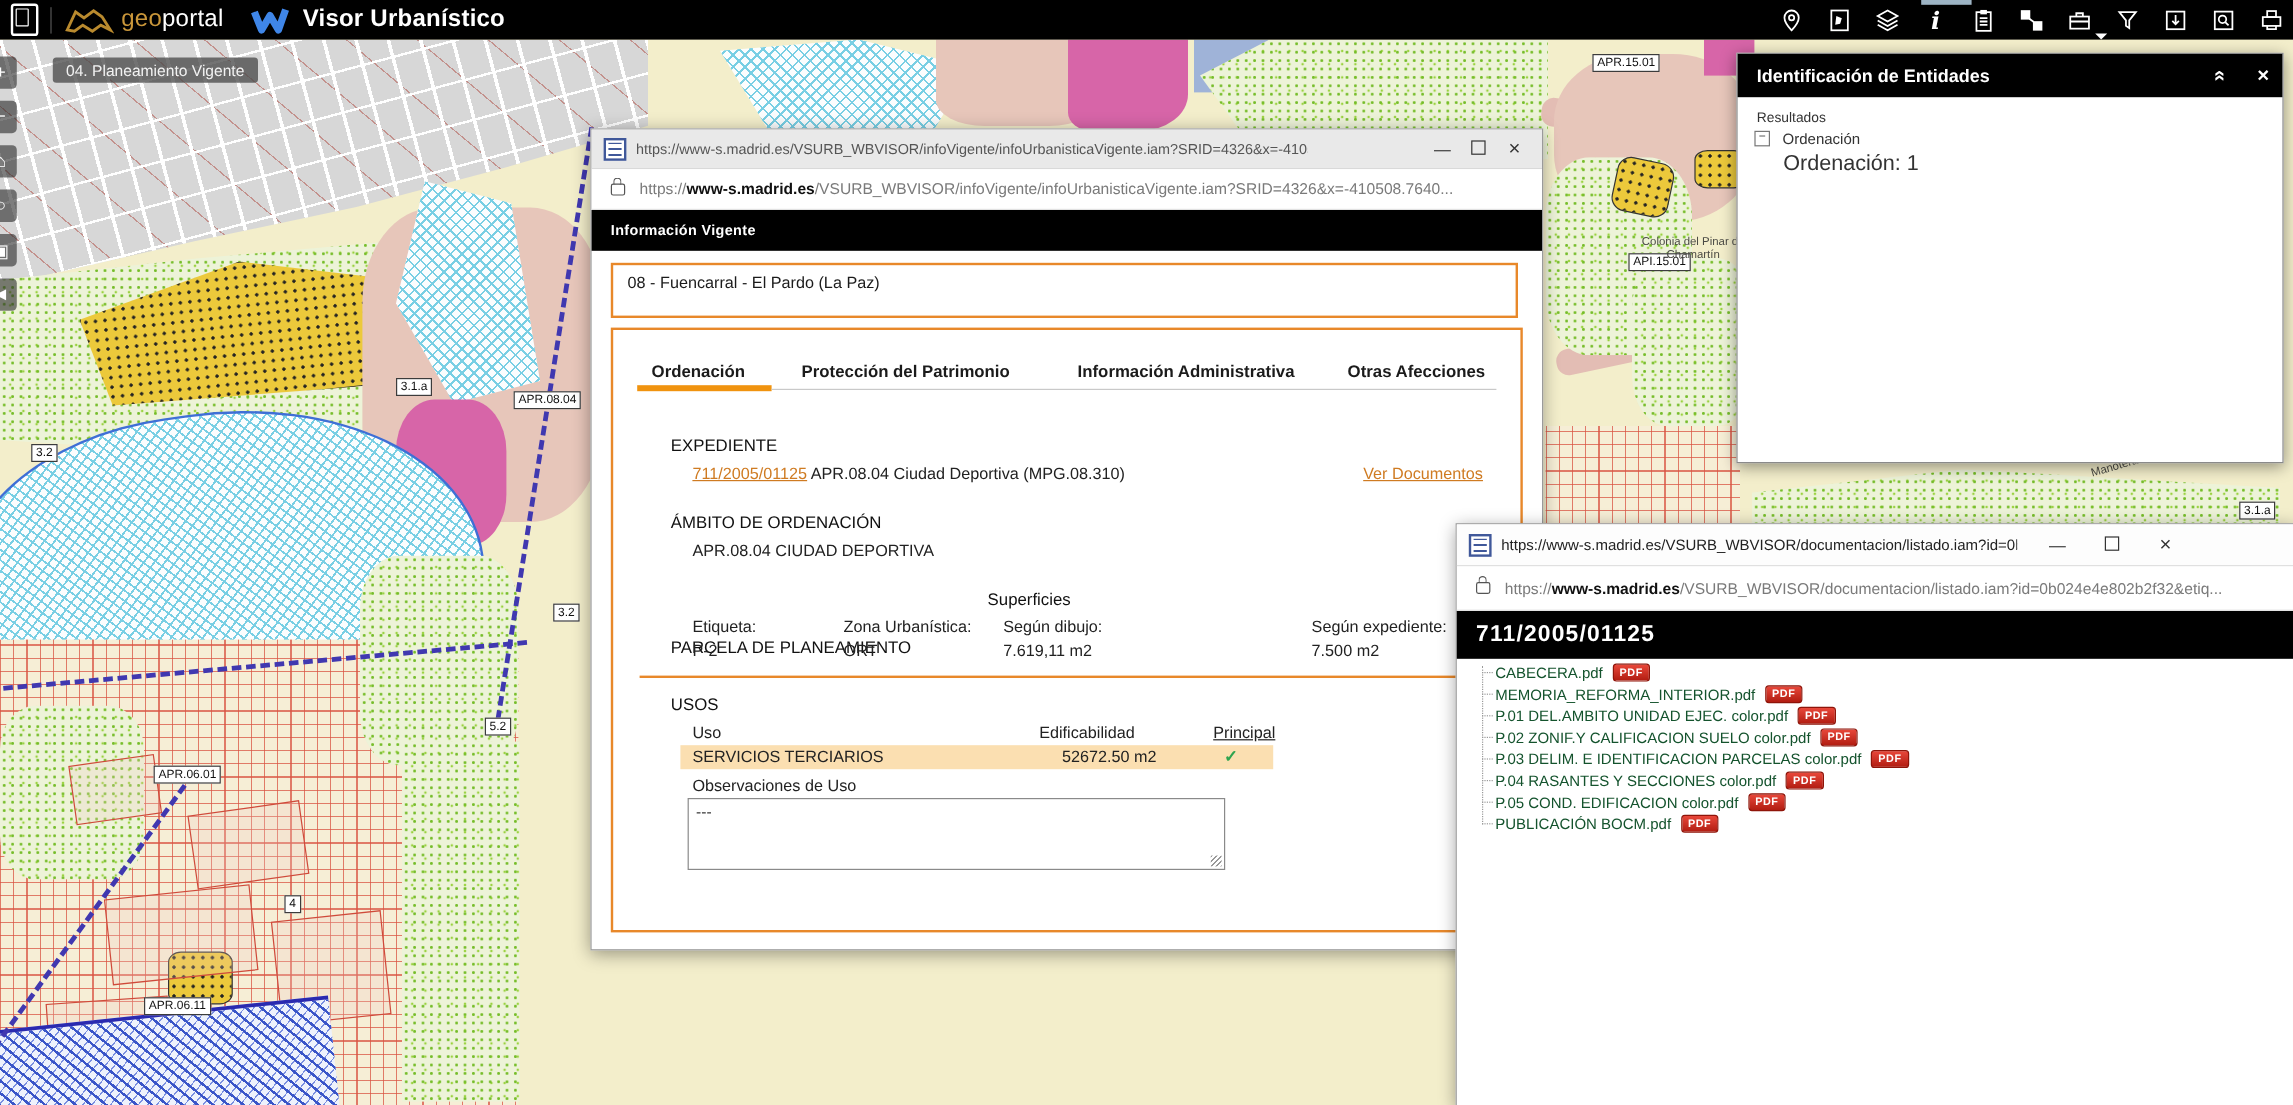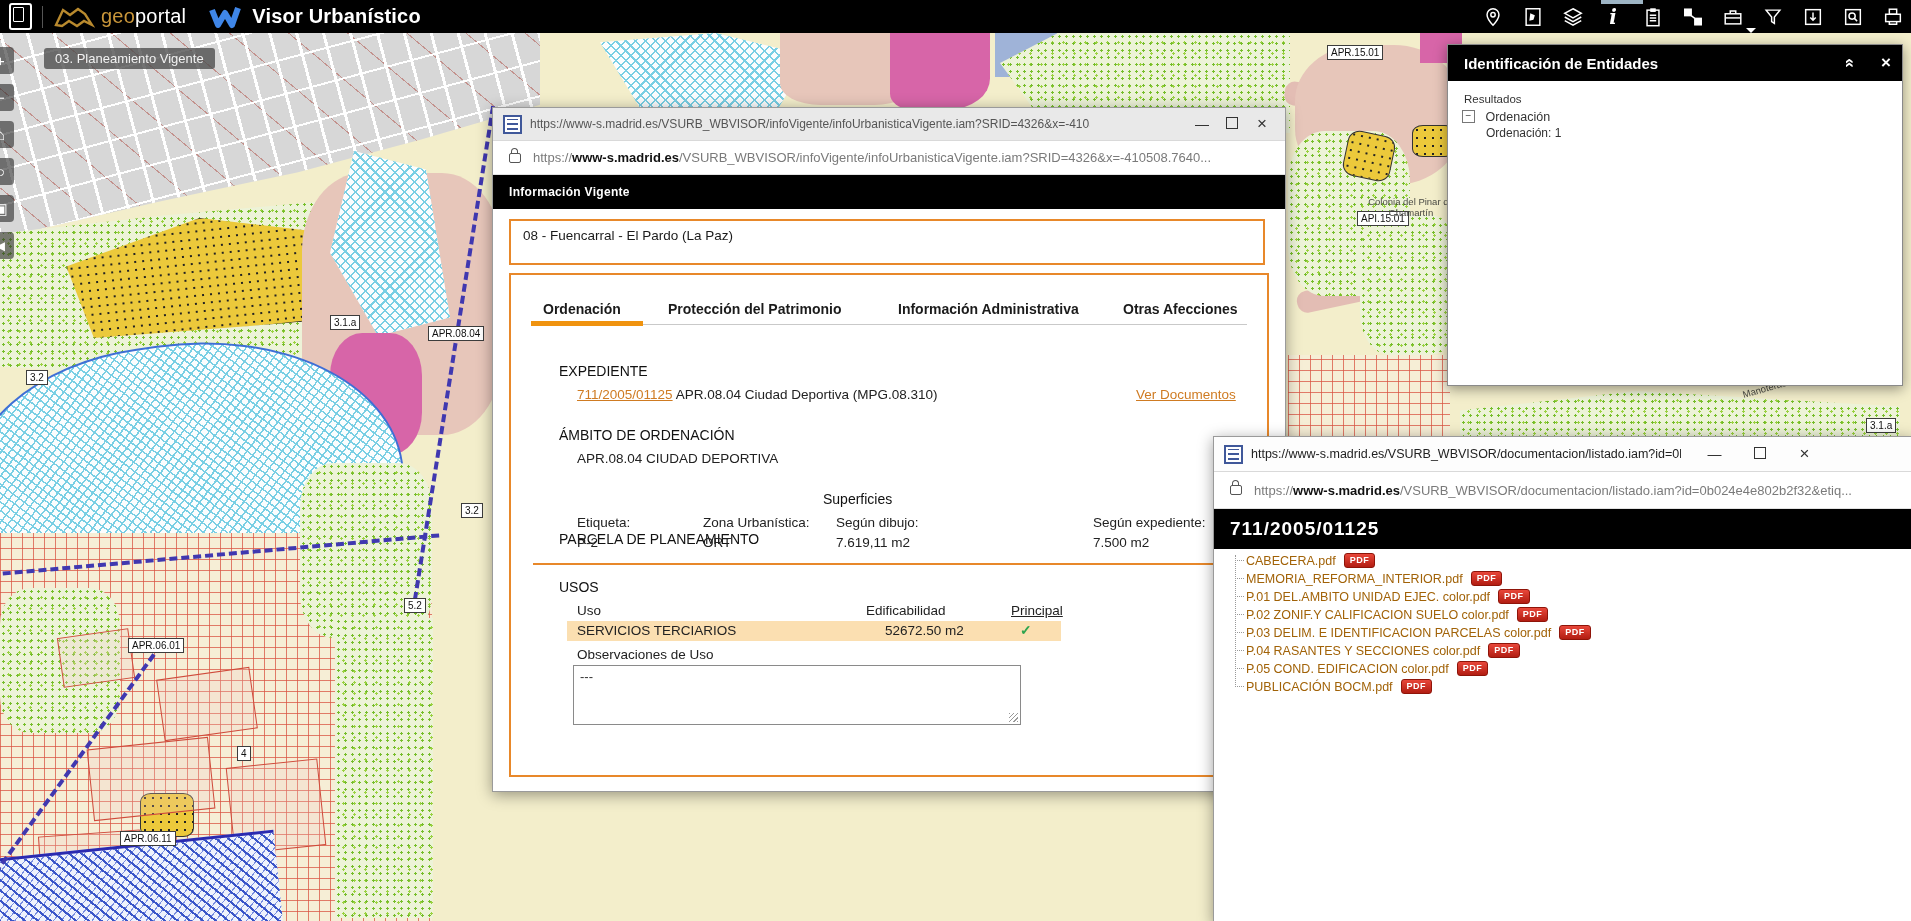--- a/index.html
+++ b/index.html
@@ -99,36 +99,36 @@
   
   #docswin{left:1213px;top:436px;width:698px;height:485px;z-index:20;}
   #docswin .titlebar{height:34px;background:#fdfdfd;}
   #docswin .titlebar .url-trunc{font-size:12.5px;color:#222;max-width:430px;}
   #docswin .addrbar{height:36px;}
   #docswin .blackbar{height:40px;font-size:19px;font-weight:bold;padding-left:16px;letter-spacing:1px;}
   #doclist{position:absolute;left:0;top:110px;width:100%;}
   #treeline{position:absolute;left:21px;top:118px;height:132px;border-left:1px dotted #999;}
   .doc{position:absolute;left:21px;display:flex;align-items:center;white-space:nowrap;}
   .doc:before{content:"";width:9px;height:1px;border-top:1px dotted #999;margin-right:2px;}
-  .doclink{color:#a16207;font-size:12.5px;}
+  .doclink{color:#14532d;font-size:12.5px;}
   .pdfbadge{display:inline-block;margin-left:8px;padding:1px 5px 2px;border-radius:3px;
      background:linear-gradient(#e8473a,#b21d12);border:1px solid #8f1409;color:#fff;
      font-size:9px;font-weight:bold;letter-spacing:.5px;}
 
   
   #entpanel{position:absolute;left:1447px;top:44px;width:454px;height:340px;background:#fff;
      border:1px solid #8a8a8a;box-shadow:0 3px 12px rgba(0,0,0,.4);z-index:20;}
   #entpanel .blackbar{height:36px;font-size:15px;font-weight:bold;padding-left:16px;position:relative;}
   .panelicon{position:absolute;top:0;height:36px;display:flex;align-items:center;justify-content:center;width:28px;color:#fff;}
   .dblchev{display:inline-block;transform:rotate(90deg);font-size:17px;font-weight:bold;}
   .results{position:absolute;left:16px;top:48px;font-size:11.5px;color:#333;}
   .treebox{display:inline-block;width:11px;height:11px;border:1px solid #777;color:#444;font-size:10px;line-height:9px;text-align:center;margin-right:6px;vertical-align:middle;background:#fff;}
   .treelbl{font-size:12.5px;color:#333;vertical-align:middle;}
   .treerow{position:absolute;left:14px;top:62px;}
-  .treechild{position:absolute;left:38px;top:81px;font-size:12px;color:#333;}
+  .treechild{position:absolute;left:38px;top:81px;font-size:18px;color:#333;}
 </style>
 </head>
 <body>
 
 <div id="map">
 
   <div class="abs urban" style="left:0;top:0;width:540px;height:205px;clip-path:polygon(0 0,100% 0,100% 35%,78% 52%,55% 68%,30% 82%,0 100%);"></div>
   <div class="abs lattice" style="left:600px;top:0;width:210px;height:92px;clip-path:polygon(0 10%,55% 0,100% 25%,80% 100%,20% 85%);"></div>
   <div class="abs pinkzone" style="left:780px;top:0;width:135px;height:72px;border-radius:0 0 30% 30%;"></div>
   <div class="abs magenta" style="left:890px;top:0;width:100px;height:76px;border-radius:0 0 40% 20%;"></div>
@@ -174,21 +174,21 @@
   <div class="maplbl" style="left:404px;top:565px;">5.2</div>
   <div class="maplbl" style="left:128px;top:605px;">APR.06.01</div>
   <div class="maplbl" style="left:237px;top:713px;">4</div>
   <div class="maplbl" style="left:120px;top:798px;">APR.06.11</div>
   <div class="maplbl" style="left:1327px;top:12px;">APR.15.01</div>
   <div class="maplbl" style="left:1357px;top:178px;">API.15.01</div>
   <div class="maplbl" style="left:1866px;top:385px;">3.1.a</div>
   <div class="placetxt" style="left:1368px;top:163px;width:86px;">Colonia del Pinar de Chamartín</div>
   <div class="placetxt" style="left:1742px;top:350px;transform:rotate(-16deg);">Manoteras</div>
 
-  <div id="layerchip">03. Planeamiento Vigente</div>
+  <div id="layerchip">04. Planeamiento Vigente</div>
   <div id="mapbar">
     <div class="mapbtn">
         <span>+</span>
       </div>
     <div class="mapbtn">
         <span>−</span>
       </div>
     <div class="mapbtn">
         <span>⌂</span>
       </div>

